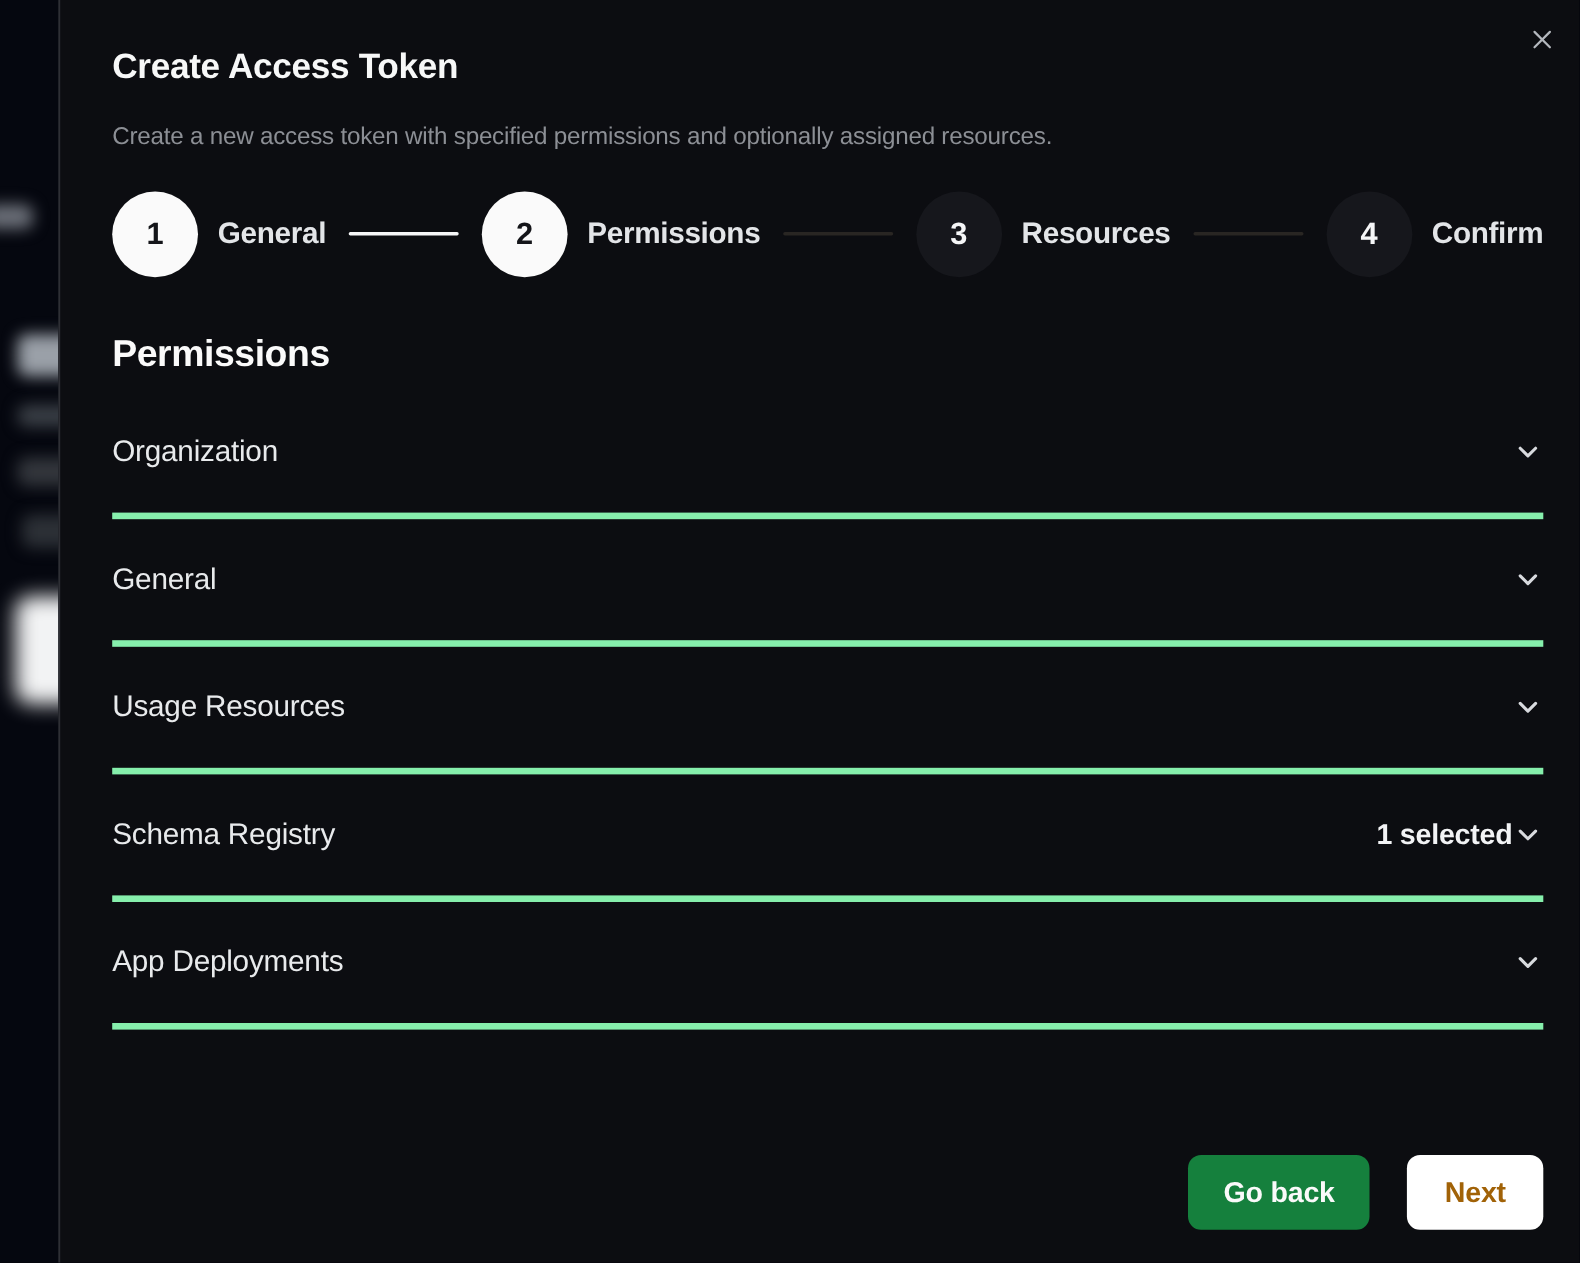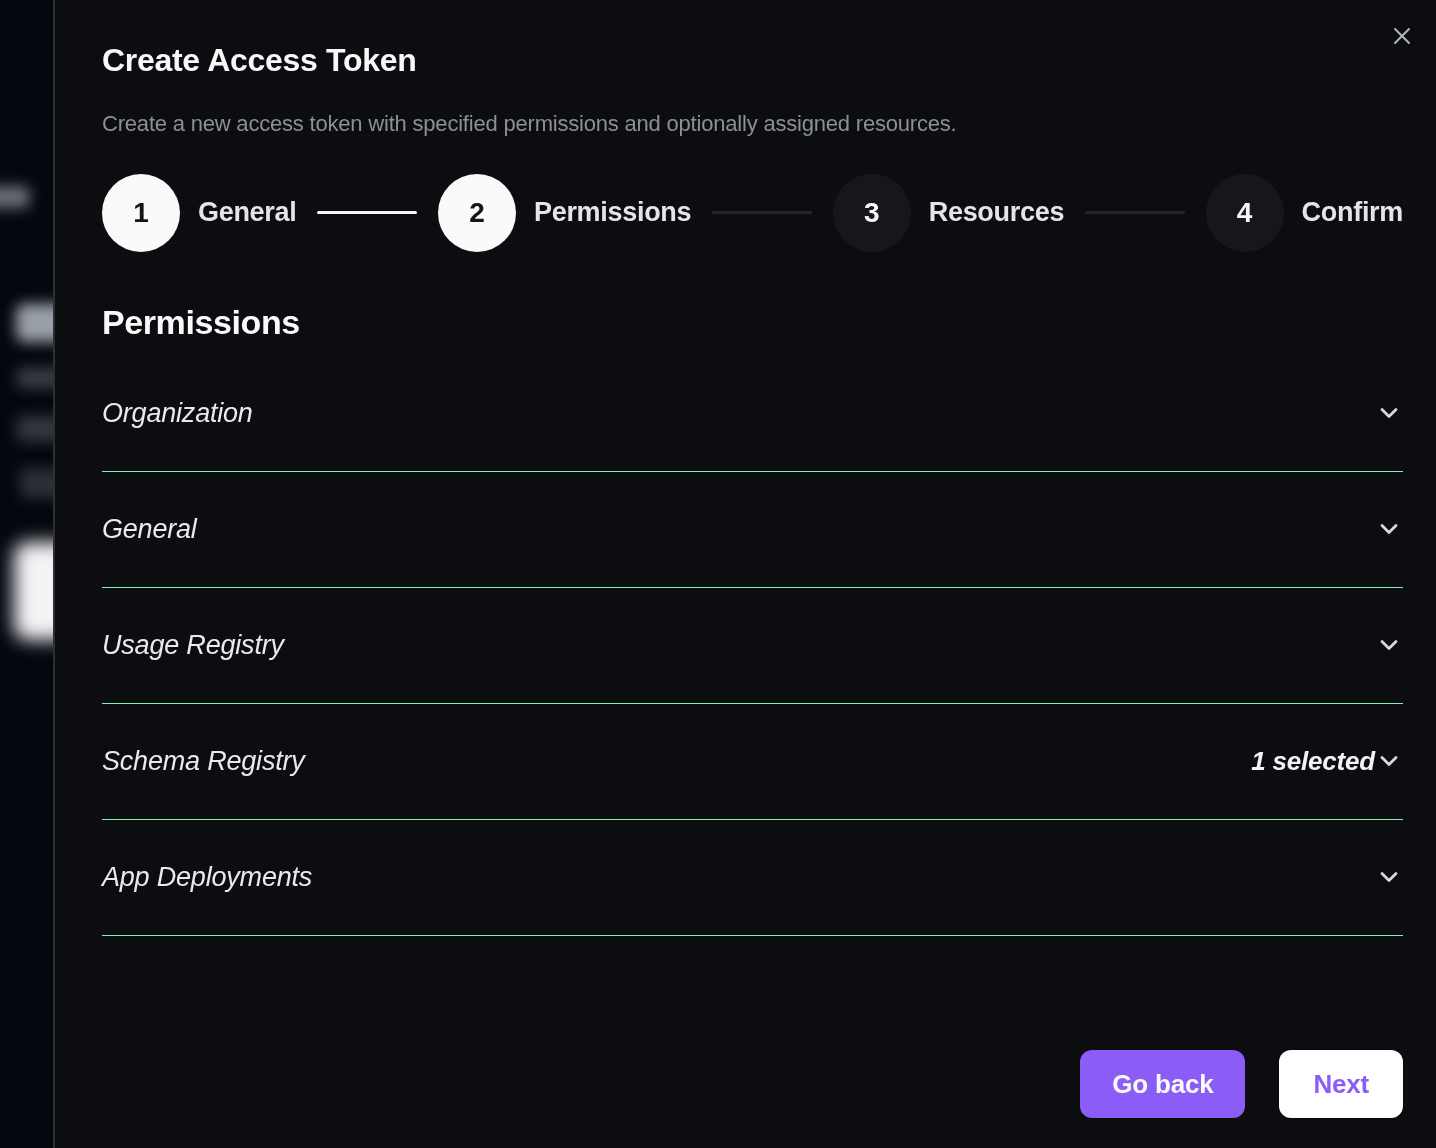--- a/index.html
+++ b/index.html
@@ -83,23 +83,22 @@
   .section-heading {
     margin-top: 51px;
     font-size: 34px; font-weight: 700; color: #fafafa;
     letter-spacing: -0.4px;
   }
 
   .perm-rows { margin-top: 14px; }
   .perm-row {
     height: 116px;
     display: flex; align-items: center; justify-content: space-between;
-    border-bottom: 1px solid #86efac;
+    border-bottom: 6px solid #86efac;
     cursor: pointer;
-    font-style: italic;
   }
   .perm-row-label {
     font-size: 27px; font-weight: 500; color: #e8eaec;
     letter-spacing: -0.2px;
   }
   .perm-row-right { display: flex; align-items: center; gap: 0; }
   .selected-badge {
     font-size: 26px; font-weight: 600; color: #f2f3f5;
     letter-spacing: -0.2px;
   }
@@ -112,22 +111,22 @@
     position: absolute; right: 33px; bottom: 30px;
     display: flex; gap: 34px;
   }
   .btn {
     height: 68px; border: none; border-radius: 12px;
     font-family: "Liberation Sans", sans-serif;
     font-size: 26px; font-weight: 600; letter-spacing: -0.2px;
     display: flex; align-items: center; justify-content: center;
     cursor: pointer;
   }
-  .btn-secondary { background: #8b5cf6; color: #fafafa; padding: 0 32px; }
-  .btn-primary  { background: #ffffff; color: #8b5cf6; padding: 0 34px; }
+  .btn-secondary { background: #15803d; color: #fafafa; padding: 0 32px; }
+  .btn-primary  { background: #ffffff; color: #a16207; padding: 0 34px; }
 </style>
 </head>
 <body>
 
 <div class="backdrop-strip">
   <div class="blur-blob blob-1"></div>
   <div class="blur-blob blob-2"></div>
   <div class="blur-blob blob-3"></div>
   <div class="blur-blob blob-4"></div>
   <div class="blur-blob blob-5"></div>
@@ -193,21 +192,21 @@
 
         <span class="chevron">
           <svg viewBox="0 0 24 24" fill="none" stroke="currentColor" stroke-width="2.4" stroke-linecap="round" stroke-linejoin="round">
               <polyline points="6 9 12 15 18 9"></polyline>
             </svg>
         </span>
       </span>
     </div>
 
     <div class="perm-row">
-      <span class="perm-row-label">Usage Registry</span>
+      <span class="perm-row-label">Usage Resources</span>
       <span class="perm-row-right">
 
         <span class="chevron">
           <svg viewBox="0 0 24 24" fill="none" stroke="currentColor" stroke-width="2.4" stroke-linecap="round" stroke-linejoin="round">
               <polyline points="6 9 12 15 18 9"></polyline>
             </svg>
         </span>
       </span>
     </div>
 

